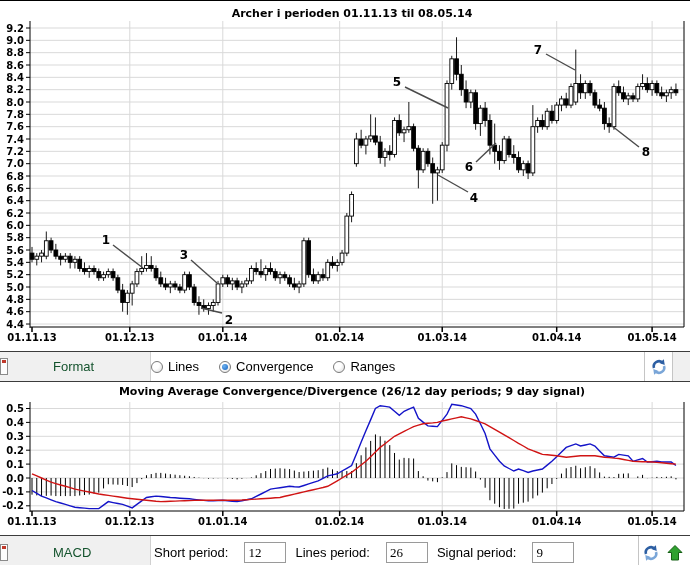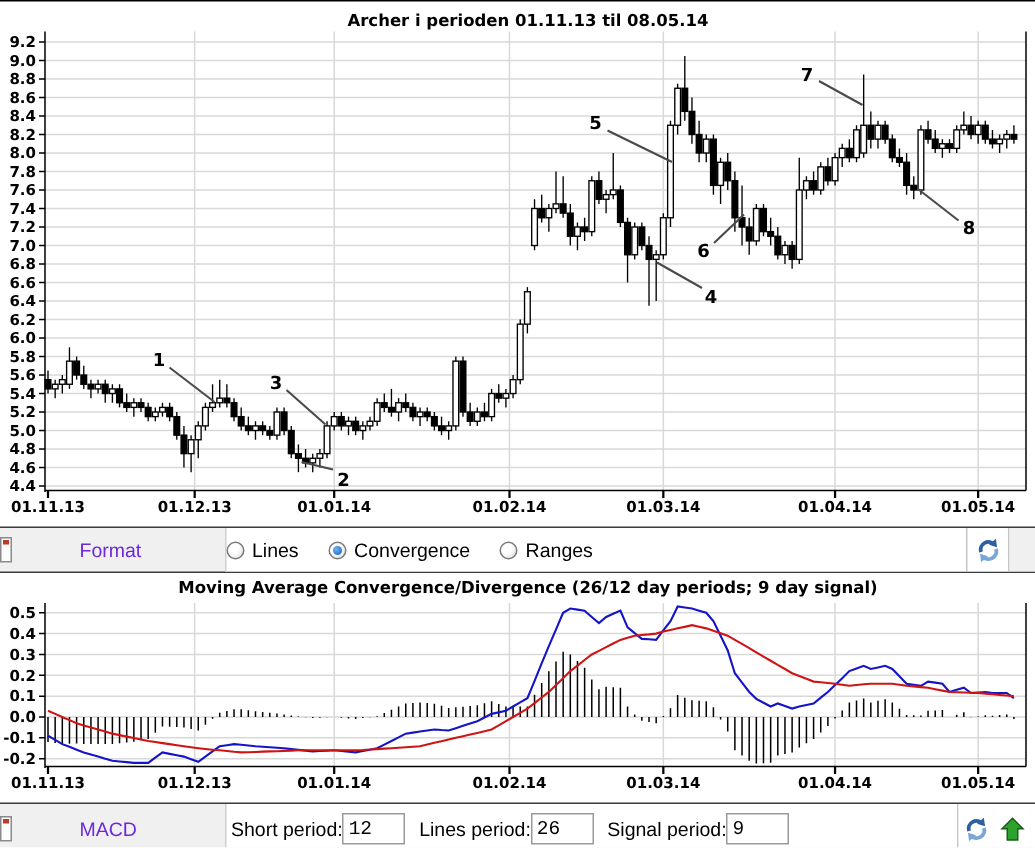--- a/index.html
+++ b/index.html
@@ -22,21 +22,21 @@
   }
   .toolbar.bottom{height:36px;border-bottom:2px solid #000;}
   .grip{
     width:8px;height:17px;margin-left:0;
     border:1px solid #8a8a8a;background:#fdfdfd;
     box-sizing:border-box;overflow:hidden;flex:0 0 auto;
   }
   .grip-red{height:3px;background:#c0392b;margin:1px 0 0 1px;width:4px;}
   .bar-label-zone{
     width:142px;flex:0 0 auto;box-sizing:border-box;
-    padding-left:45px;font-size:13px;color:#6d28d9;
+    padding-left:45px;font-size:13px;color:#14532d;
   }
   .bar-white-zone{
     flex:1 1 auto;height:100%;background:#fff;
     display:flex;align-items:center;
     border-left:1px solid #d0d0d0;
   }
   .radio-zone{padding-left:0;gap:20px;}
   .radio-item{display:flex;align-items:center;gap:5px;font-size:13px;cursor:default;}
   .radio{
     width:12px;height:12px;border-radius:50%;
@@ -49,25 +49,25 @@
     background:radial-gradient(circle at 35% 35%, #6fb3f0, #1060c0);
   }
   .icon-cell{
     width:27px;height:100%;flex:0 0 auto;background:#fff;
     display:flex;align-items:center;justify-content:center;
     border-left:1px solid #c5c5c5;border-right:1px solid #c5c5c5;
   }
   .icon-cell.plain{border:none;width:24px;}
   .bar-tail{width:17px;height:100%;background:#f0f0f0;flex:0 0 auto;}
   .fields-zone{padding-left:3px;gap:9px;}
-  .field{display:flex;align-items:center;gap:0;font-size:13px;}
+  .field{display:flex;align-items:center;gap:16px;font-size:13px;}
   .period-input{
     width:42px;height:21px;box-sizing:border-box;
     border:1px solid #9a9a9a;background:#fff;
-    font-family:Liberation Mono, monospace;font-size:13px;padding:0 3px;
+    font-family:Liberation Serif, serif;font-size:13px;padding:0 3px;
   }
   .vsep{width:1px;height:100%;background:#c5c5c5;flex:0 0 auto;}
   .white-pad{width:3px;height:100%;background:#fff;flex:0 0 auto;}
 </style>
 </head>
 <body>
 
 <div class="page">
 
   <svg id="price-svg" width="690" height="350">

